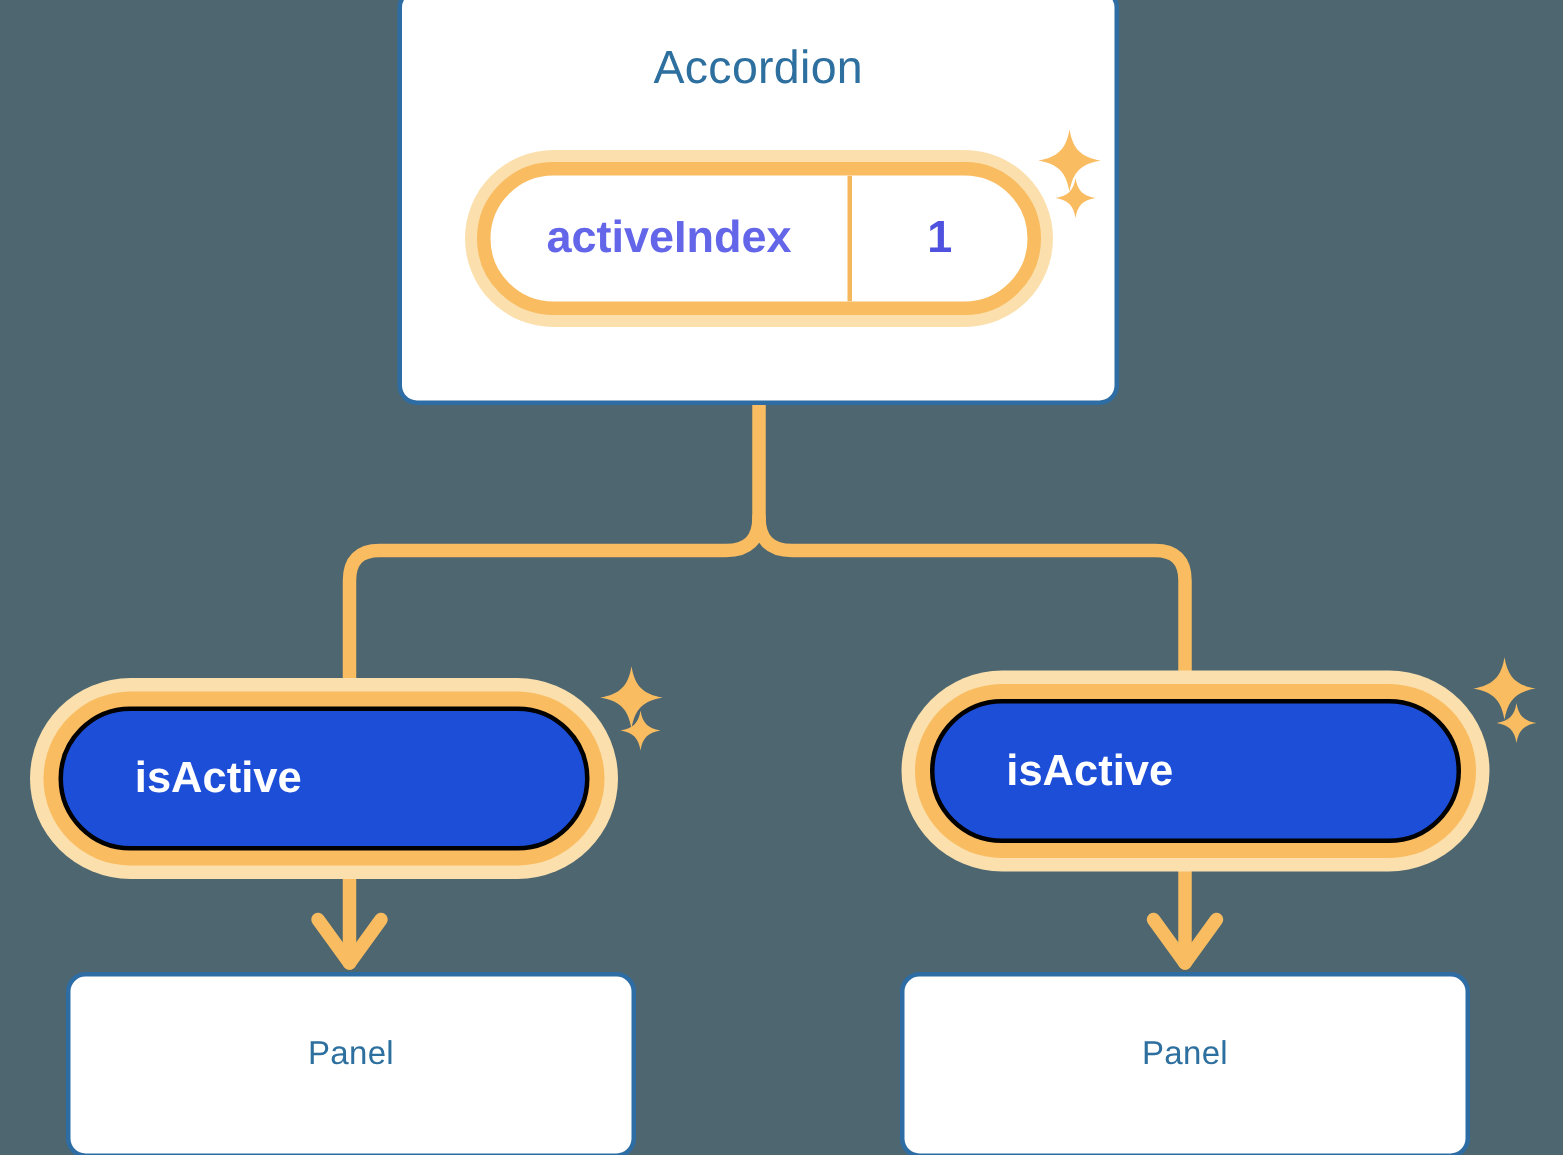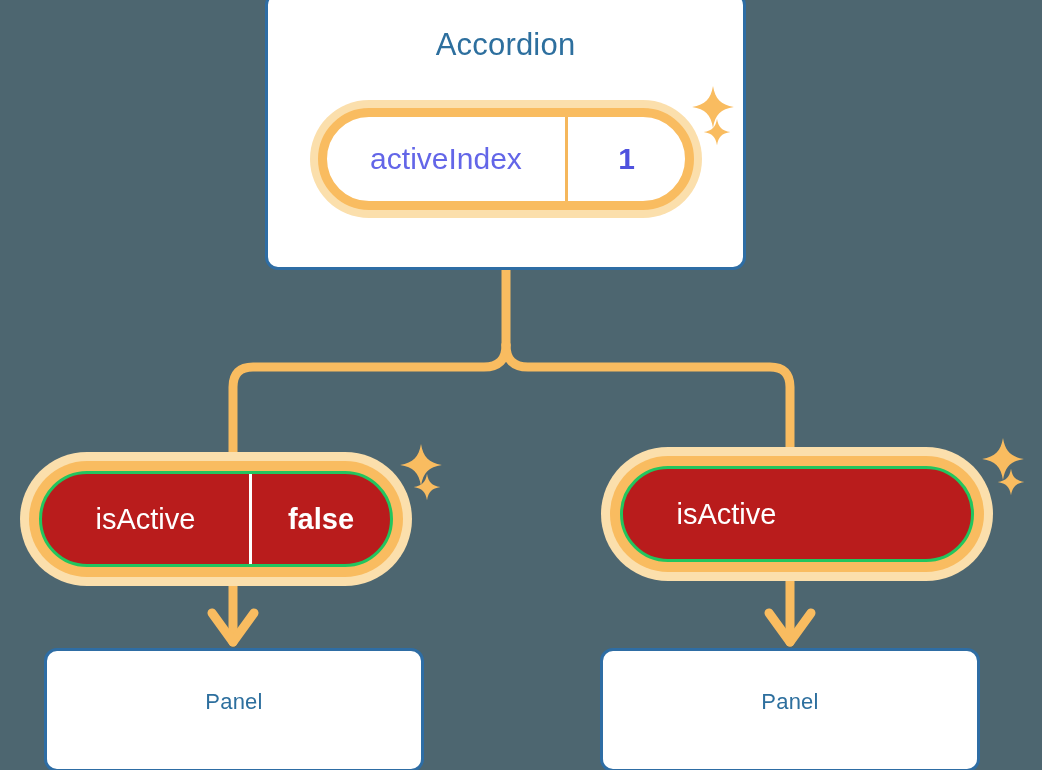--- a/index.html
+++ b/index.html
@@ -47,21 +47,21 @@
     position:absolute;left:0;top:0;
     box-sizing:border-box;
     display:flex;align-items:stretch;
     border-radius:999px;
     overflow:hidden;
   }
   .pill .seg{
     display:flex;align-items:center;justify-content:center;
     box-sizing:border-box;
   }
-  .pill .seg.key{flex:0 0 auto;}
+  .pill .seg.key{flex:0 0 auto;font-weight:bold;}
   .pill .seg.val{flex:1 1 auto;font-weight:bold;}
 
   
   #pill-activeindex-wrap{left:310px;top:100px;width:392px;height:118px;}
   #pill-activeindex-glow{
     position:absolute;left:0;top:0;width:392px;height:118px;
     border-radius:999px;background:#fbdfac;
   }
   #pill-activeindex{
     left:8px;top:8px;width:376px;height:102px;
@@ -76,22 +76,22 @@
     position:absolute;left:0;top:0;width:100%;height:100%;
     border-radius:999px;background:#fbdfac;
   }
   .pill-purple-ring{
     position:absolute;left:9px;top:9px;right:9px;bottom:9px;
     border-radius:999px;background:#f9bc60;
   }
   .pill-purple{
     position:absolute;left:19px;top:19px;right:19px;bottom:19px;
     width:auto;height:auto;
-    background:#b91c1c;
-    border:3px solid #22c55e;
+    background:#1d4ed8;
+    border:3px solid #000000;
   }
   .pill-purple .seg.key{color:#ffffff;font-size:29px;}
   .pill-purple .seg.val{color:#ffffff;font-size:29px;border-left:3px solid #ffffff;}
 
   #pill-isactive-false-wrap{left:20px;top:452px;width:392px;height:134px;}
   #pill-isactive-false .seg.key{width:207px;}
 
   #pill-isactive-true-wrap{left:601px;top:447px;width:392px;height:134px;}
   #pill-isactive-true .seg.key{width:207px;}
 
@@ -136,21 +136,20 @@
   </svg>
   <svg class="sparkle" style="left:703px;top:118px;" width="28" height="28" viewBox="0 0 40 40">
     <path d="M20 1 C22 13 27 18 39 20 C27 22 22 27 20 39 C18 27 13 22 1 20 C13 18 18 13 20 1 Z" fill="#f9bc60"></path>
   </svg>
 
   <div class="pill-wrap" id="pill-isactive-false-wrap">
     <div class="pill-purple-glow"></div>
     <div class="pill-purple-ring"></div>
     <div class="pill pill-purple" id="pill-isactive-false">
       <div class="seg key">isActive</div>
-      <div class="seg val">false</div>
     </div>
   </div>
 
   <svg class="sparkle" style="left:399px;top:443px;" width="44" height="44" viewBox="0 0 40 40">
     <path d="M20 1 C22 13 27 18 39 20 C27 22 22 27 20 39 C18 27 13 22 1 20 C13 18 18 13 20 1 Z" fill="#f9bc60"></path>
   </svg>
   <svg class="sparkle" style="left:413px;top:473px;" width="28" height="28" viewBox="0 0 40 40">
     <path d="M20 1 C22 13 27 18 39 20 C27 22 22 27 20 39 C18 27 13 22 1 20 C13 18 18 13 20 1 Z" fill="#f9bc60"></path>
   </svg>
 

